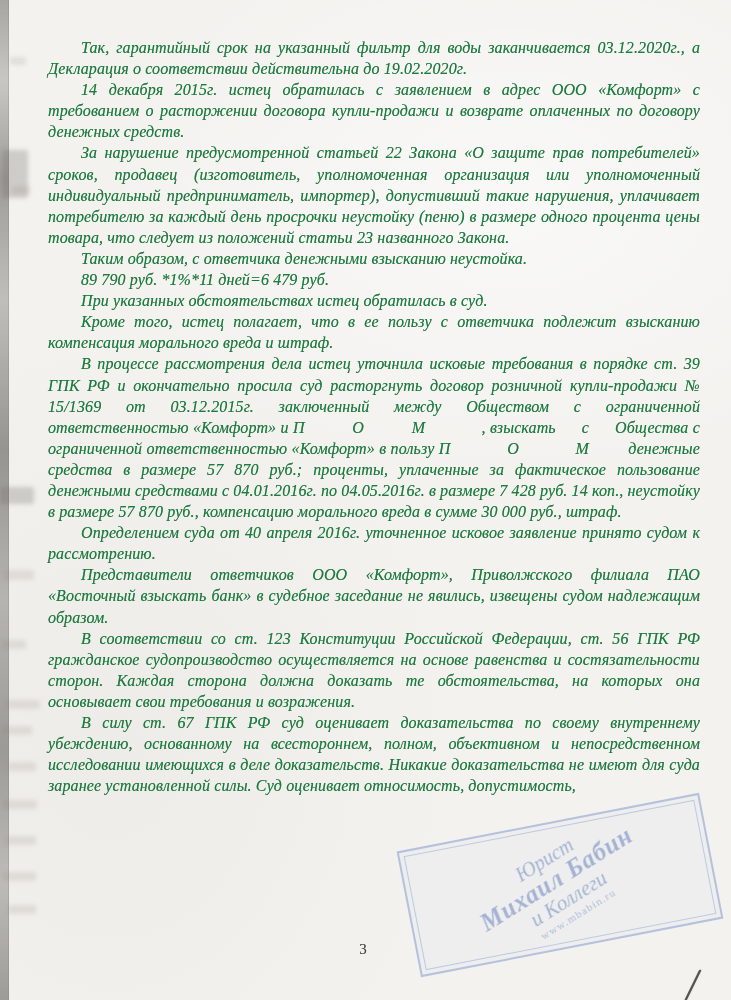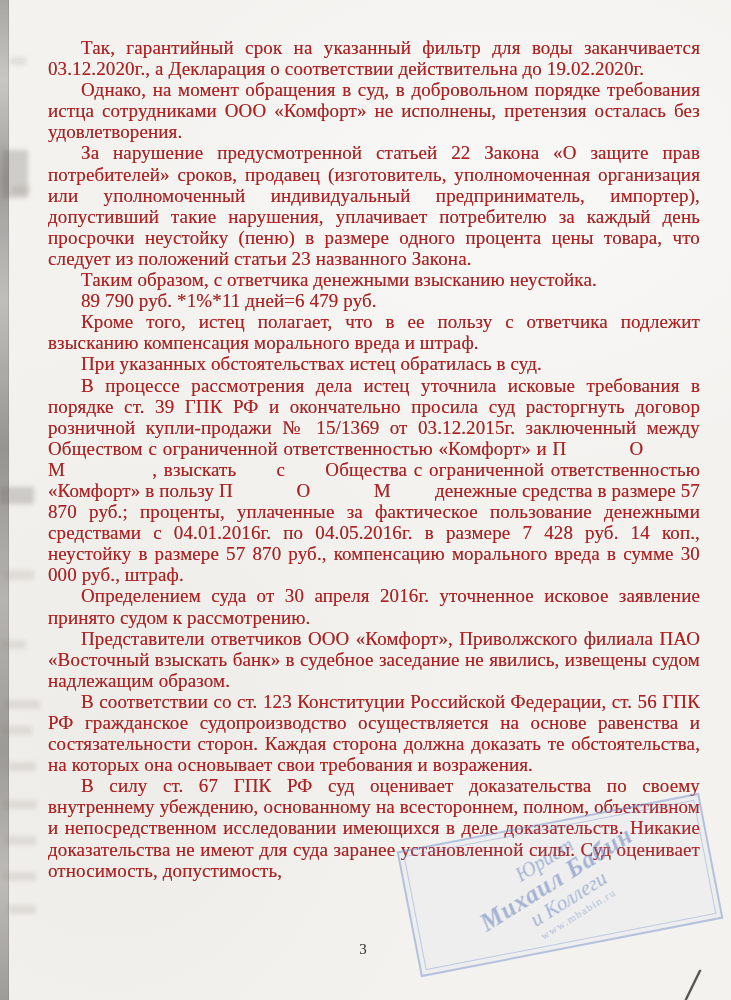--- a/index.html
+++ b/index.html
@@ -9,23 +9,24 @@
       radial-gradient(ellipse 600px 400px at 70% 20%, rgba(255,255,255,0.5), rgba(255,255,255,0) 70%),
       radial-gradient(ellipse 500px 600px at 15% 75%, rgba(205,200,190,0.15), rgba(205,200,190,0) 70%),
       #f3f2ef;
     font-family:"Liberation Serif", serif;
   }
   .scan-page { position:absolute; inset:0; }
 
   
   .page-text {
     position:absolute; left:48px; top:37px; width:652px;
-    color:#b91c1c; font-size:19px; line-height:21.1px;
+    color:#15803d; font-size:16px; line-height:21.1px;
     text-align:justify; letter-spacing:0.12px;
     text-shadow:0 0 0.6px rgba(66,64,59,0.55);
+    font-style:italic;
   }
   .page-text p { margin:0; text-indent:33px; }
 
   .page-number {
     position:absolute; left:48px; top:941px; width:630px;
     text-align:center; font-size:15px; color:#4a4845;
     text-shadow:0 0 0.6px rgba(66,64,59,0.5);
   }
 
   
@@ -79,28 +80,28 @@
   <div class="smudge" style="left:6px;  top:700px; width:34px; height:9px;"></div>
   <div class="smudge" style="left:2px;  top:726px; width:30px; height:9px;"></div>
   <div class="smudge" style="left:8px;  top:762px; width:28px; height:9px;"></div>
   <div class="smudge" style="left:3px;  top:800px; width:34px; height:9px;"></div>
   <div class="smudge" style="left:6px;  top:836px; width:30px; height:9px;"></div>
   <div class="smudge" style="left:2px;  top:872px; width:34px; height:9px;"></div>
   <div class="smudge" style="left:8px;  top:905px; width:28px; height:9px;"></div>
 
   <div class="page-text">
     <p>Так, гарантийный срок на указанный фильтр для воды заканчивается 03.12.2020г., а Декларация о соответствии действительна до 19.02.2020г.</p>
-    <p>Однако, на момент обращения в суд, в добровольном порядке требования истца сотрудниками  ООО «Комфорт» не исполнены, претензия осталась без удовлетворения.</p>
+    <p>14 декабря 2015г.  истец обратилась с заявлением  в адрес ООО «Комфорт» с требованием о расторжении  договора купли-продажи и возврате оплаченных по договору денежных средств.</p>
     <p>За нарушение предусмотренной статьей 22 Закона «О защите прав потребителей» сроков, продавец (изготовитель, уполномоченная организация или уполномоченный индивидуальный предприниматель, импортер), допустивший такие нарушения, уплачивает потребителю за каждый день просрочки неустойку (пеню) в размере одного процента цены товара, что следует из положений статьи 23 названного Закона.</p>
     <p>Таким образом, с ответчика денежными взысканию неустойка.</p>
     <p>89 790 руб. *1%*11 дней=6 479 руб.</p>
+    <p>При указанных обстоятельствах истец обратилась в суд.</p>
     <p>Кроме того, истец полагает, что в ее пользу с ответчика подлежит взысканию компенсация морального вреда и штраф.</p>
-    <p>При указанных обстоятельствах истец обратилась в суд.</p>
     <p>В процессе рассмотрения дела истец уточнила исковые требования в порядке ст. 39 ГПК РФ и окончательно просила суд расторгнуть договор розничной купли-продажи № 15/1369 от 03.12.2015г. заключенный между Обществом с ограниченной ответственностью «Комфорт» и П&nbsp;&nbsp;&nbsp;&nbsp;&nbsp;&nbsp;&nbsp;&nbsp;&nbsp;&nbsp; О&nbsp;&nbsp;&nbsp;&nbsp;&nbsp;&nbsp;&nbsp;&nbsp;&nbsp;&nbsp; М&nbsp;&nbsp;&nbsp;&nbsp;&nbsp;&nbsp;&nbsp;&nbsp;&nbsp;&nbsp;&nbsp;&nbsp;&nbsp;, взыскать&nbsp;&nbsp;&nbsp;&nbsp;&nbsp; с&nbsp;&nbsp;&nbsp;&nbsp;&nbsp; Общества с ограниченной ответственностью «Комфорт» в пользу П&nbsp;&nbsp;&nbsp;&nbsp;&nbsp;&nbsp;&nbsp;&nbsp;&nbsp;&nbsp;&nbsp;&nbsp; О&nbsp;&nbsp;&nbsp;&nbsp;&nbsp;&nbsp;&nbsp;&nbsp;&nbsp;&nbsp;&nbsp;&nbsp; М&nbsp;&nbsp;&nbsp;&nbsp;&nbsp;&nbsp;&nbsp;&nbsp; денежные средства  в размере 57 870 руб.;  проценты, уплаченные за фактическое пользование денежными средствами с 04.01.2016г.  по 04.05.2016г.  в размере 7 428 руб. 14 коп., неустойку в размере 57 870 руб., компенсацию морального вреда в сумме 30 000 руб., штраф.</p>
-    <p>Определением суда от 30 апреля 2016г. уточненное исковое заявление принято судом к рассмотрению.</p>
+    <p>Определением суда от 40 апреля 2016г. уточненное исковое заявление принято судом к рассмотрению.</p>
     <p>Представители ответчиков ООО «Комфорт», Приволжского филиала ПАО «Восточный взыскать банк» в судебное заседание не явились, извещены судом надлежащим образом.</p>
     <p>В соответствии со ст. 123 Конституции Российской Федерации, ст. 56 ГПК РФ гражданское судопроизводство осуществляется на основе равенства и состязательности сторон. Каждая сторона должна доказать те обстоятельства, на которых она основывает свои требования и возражения.</p>
     <p>В силу ст. 67 ГПК РФ суд оценивает доказательства по своему внутреннему убеждению, основанному на всестороннем, полном, объективном и непосредственном исследовании имеющихся в деле доказательств. Никакие доказательства не имеют для суда заранее установленной силы. Суд оценивает относимость, допустимость,</p>
   </div>
 
   <div class="page-number">3</div>
 
   <div class="stamp">
     <div class="stamp-inner"></div>
     <div class="stamp-text">

